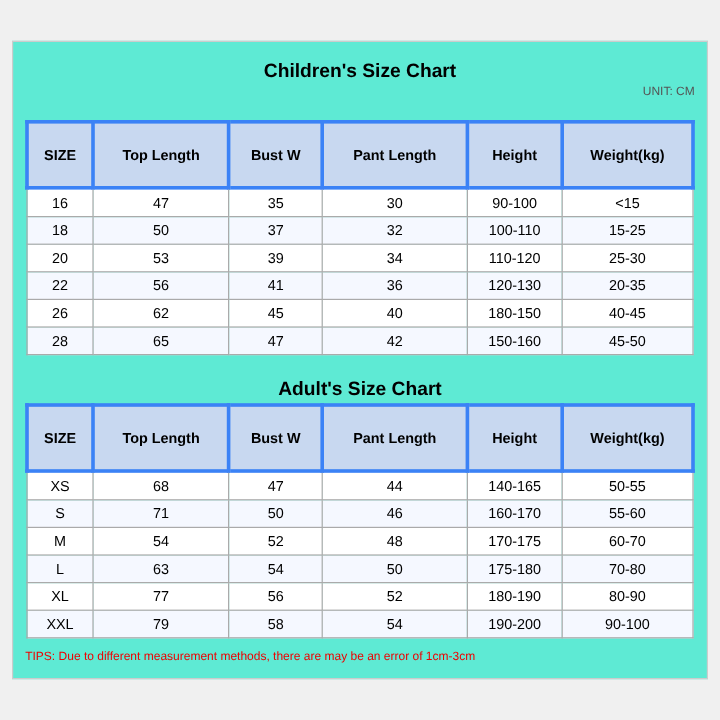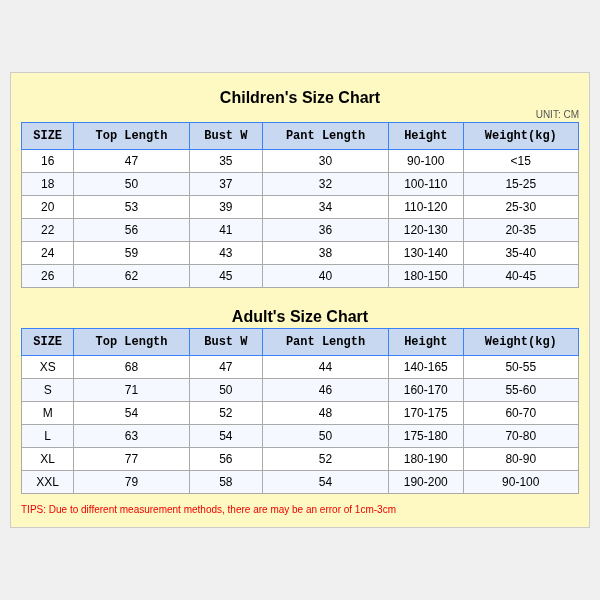--- a/index.html
+++ b/index.html
@@ -6,53 +6,52 @@
     body {
       font-family: Arial, sans-serif;
       background: #f0f0f0;
       display: flex;
       justify-content: center;
       align-items: center;
       width: 600px;
       min-height: 600px;
     }
     .card {
-      background: #fef9c3;
+      background: #5eead4;
       border: 1px solid #ccc;
       padding: 10px;
       width: 580px;
       margin: 10px;
     }
     .section-title {
       text-align: center;
       font-size: 16px;
       font-weight: bold;
       padding: 6px 0 2px 0;
       color: #000;
     }
     .unit-label {
       text-align: right;
       font-size: 10px;
       color: #555;
-      padding-bottom: 2px;
+      padding-bottom: 18px;
     }
     table {
       width: 100%;
       border-collapse: collapse;
       font-size: 12px;
       margin-bottom: 6px;
     }
     th {
       background: #c8d8f0;
-      border: 1px solid #3b82f6;
-      padding: 6px 3px;
+      border: 3px solid #3b82f6;
+      padding: 19px 3px;
       text-align: center;
       font-weight: bold;
       color: #000;
-      font-family: Liberation Mono, monospace;
     }
     td {
       border: 1px solid #aaa;
       padding: 4px 3px;
       text-align: center;
       color: #000;
     }
     tr:nth-child(odd) td {
       background: #ffffff;
     }
@@ -116,34 +115,34 @@
         </tr>
         <tr>
           <td>22</td>
           <td>56</td>
           <td>41</td>
           <td>36</td>
           <td>120-130</td>
           <td>20-35</td>
         </tr>
         <tr>
-          <td>24</td>
-          <td>59</td>
-          <td>43</td>
-          <td>38</td>
-          <td>130-140</td>
-          <td>35-40</td>
-        </tr>
-        <tr>
           <td>26</td>
           <td>62</td>
           <td>45</td>
           <td>40</td>
           <td>180-150</td>
           <td>40-45</td>
+        </tr>
+        <tr>
+          <td>28</td>
+          <td>65</td>
+          <td>47</td>
+          <td>42</td>
+          <td>150-160</td>
+          <td>45-50</td>
         </tr>
       </tbody>
   </table>
 
   <div class="section-divider"></div>
 
   <div class="section-title">Adult's Size Chart</div>
   <table>
     <thead>
       <tr id="adult-header-row">

